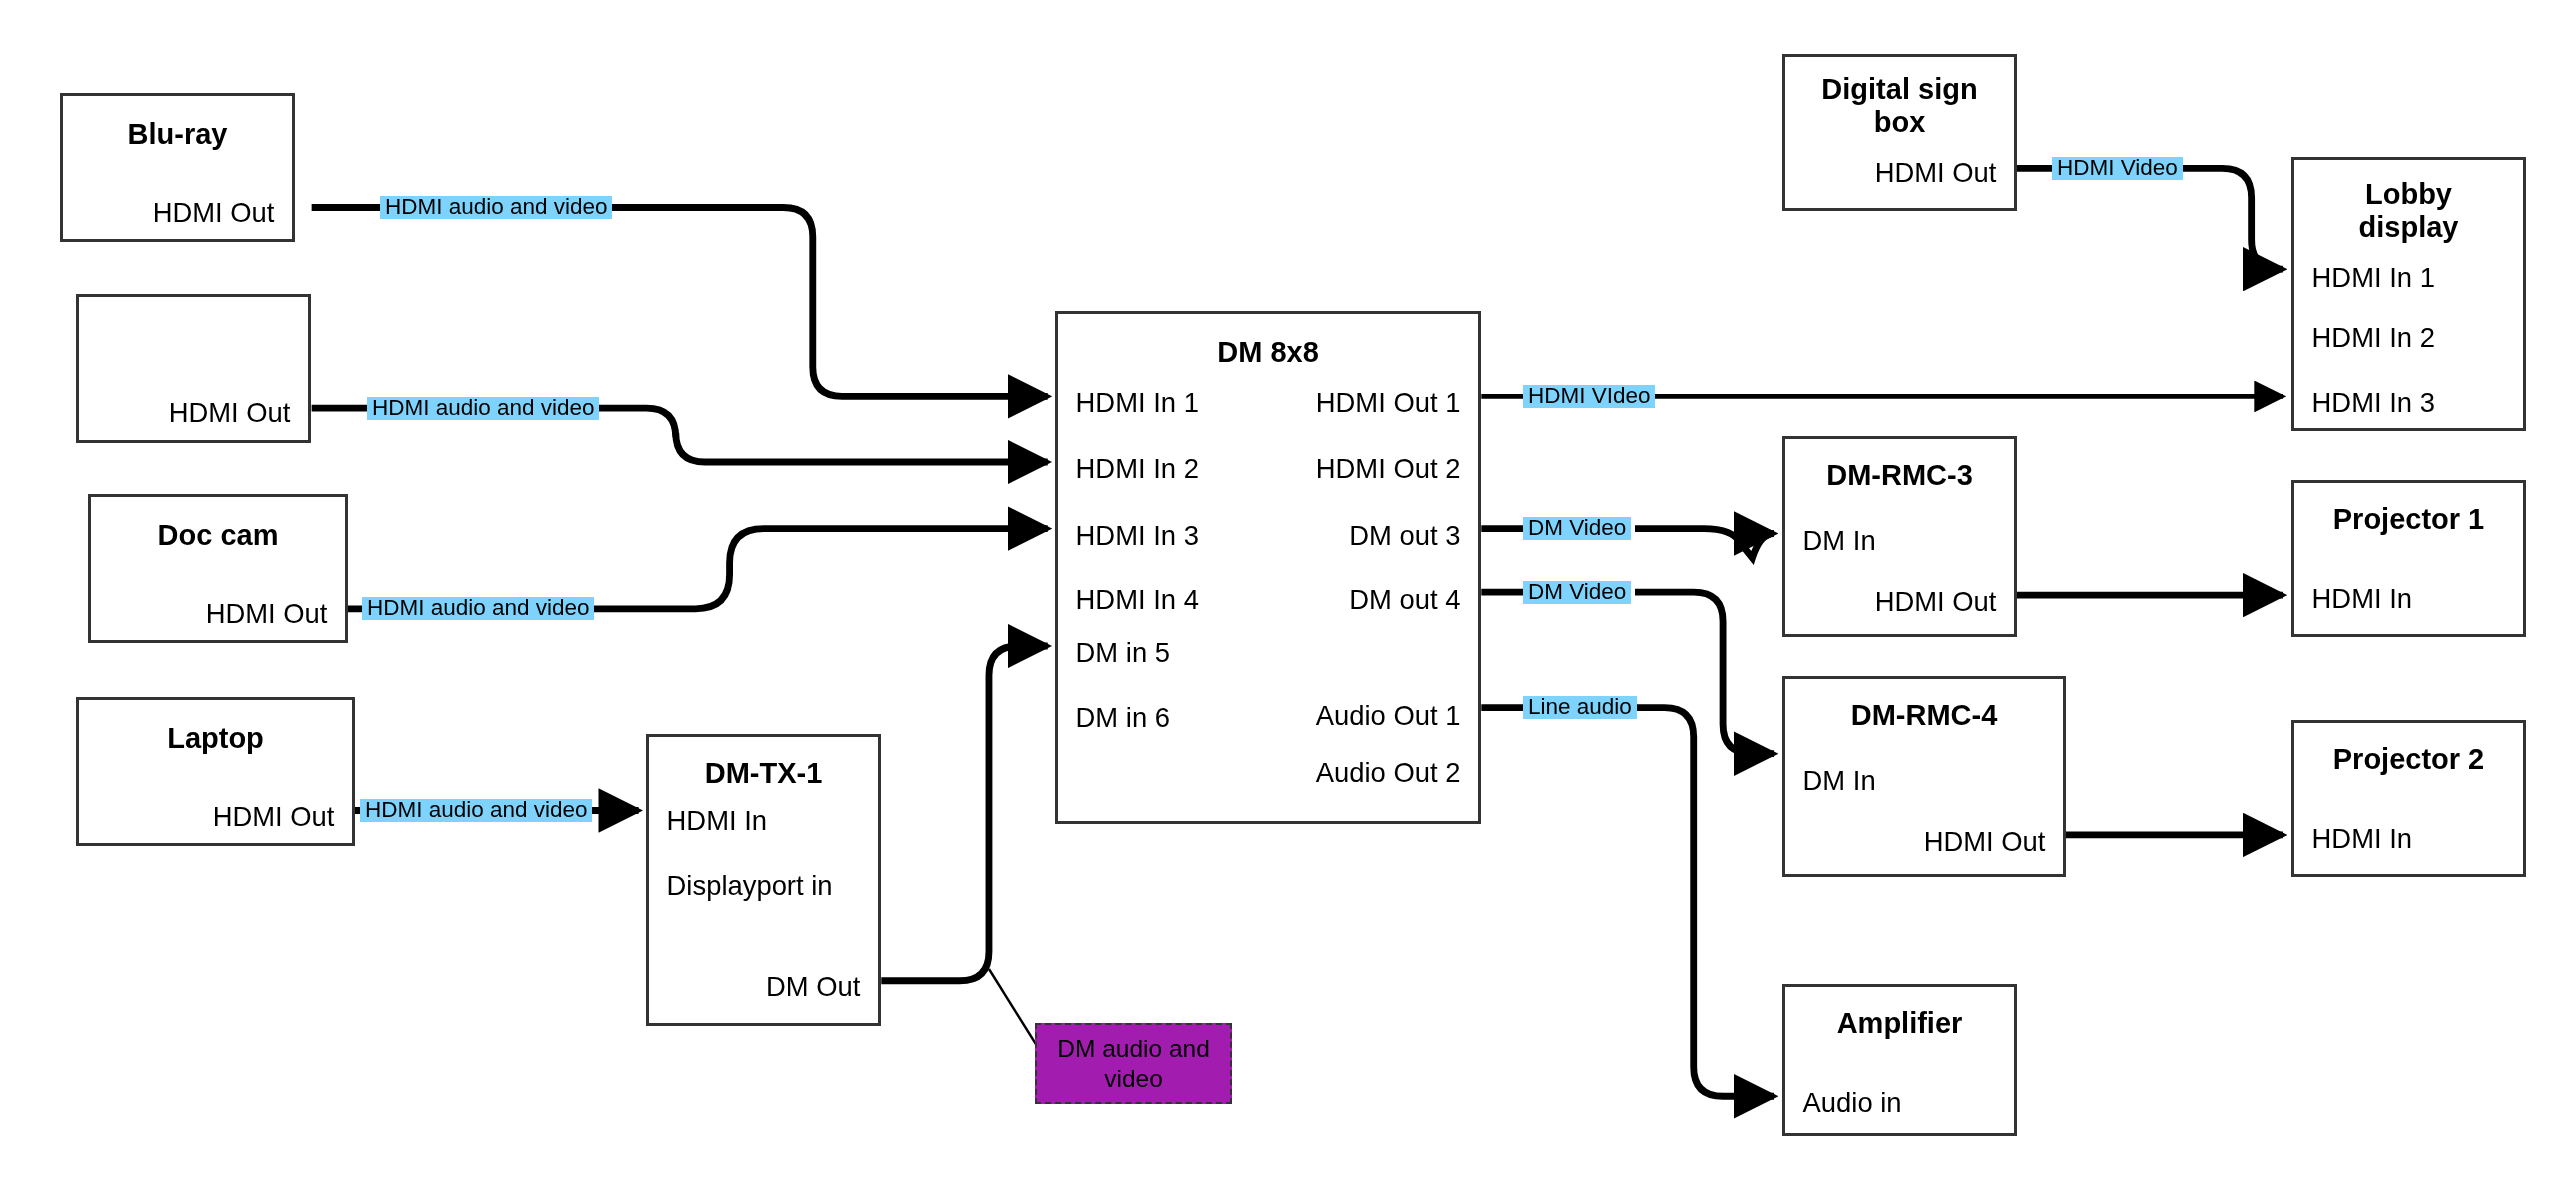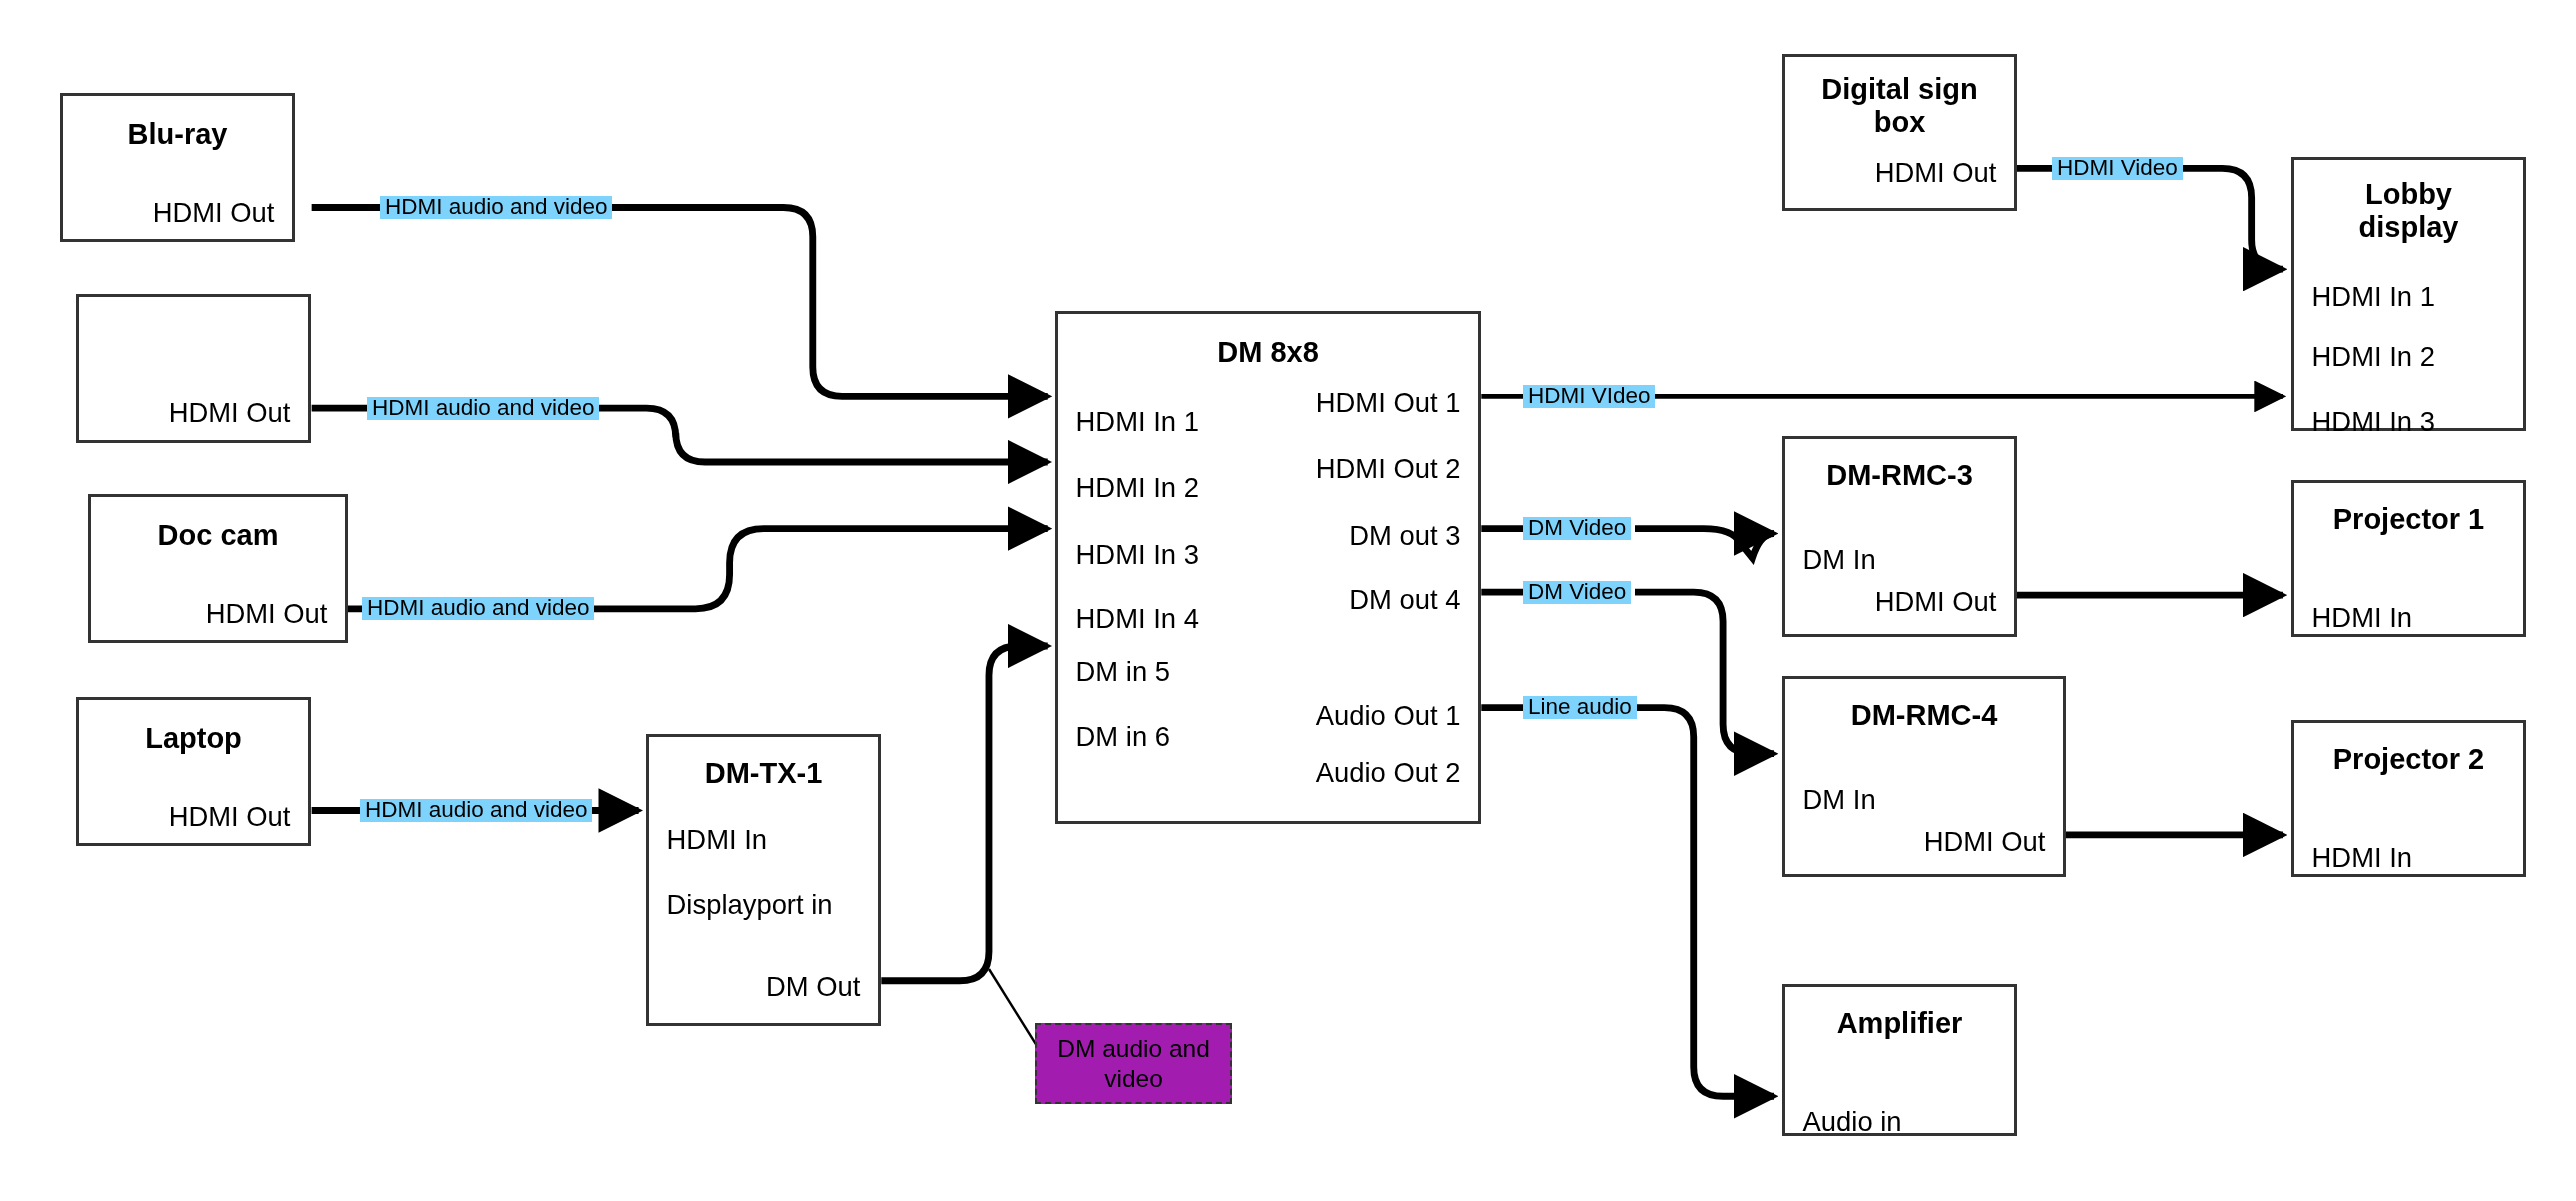--- a/index.html
+++ b/index.html
@@ -41,21 +41,21 @@
     color: #000000;
     line-height: 1.16;
   }
   .port {
     position: absolute;
     font-size: 27.4px;
     color: #000000;
     white-space: nowrap;
     line-height: 1;
   }
-  .port.left  { left: 17.6px;  text-align: left; margin-top: 19px; }
+  .port.left  { left: 17.6px;  text-align: left; }
   .port.right { right: 17.6px; text-align: right; }
   .edge-label {
     position: absolute;
     font-size: 22.5px;
     color: #000000;
     white-space: nowrap;
     background: #7dd3fc;
     padding: 0 4.9px;
     line-height: 1;
   }
@@ -120,21 +120,21 @@
 
   <div class="node" style="left:76px; top:294px; width:235px; height:149px;">
     <div class="port right" style="top:102px;">HDMI Out</div>
   </div>
 
   <div class="node" style="left:76px; top:494px; width:260px; height:149px;margin-left:12px;">
     <div class="node-title" style="top:21.5px;">Doc cam</div>
     <div class="port right" style="top:103px;">HDMI Out</div>
   </div>
 
-  <div class="node" style="left:76px; top:697px; width:235px; height:149px;">
+  <div class="node" style="left:76px; top:697px; width:279px; height:149px;">
     <div class="node-title" style="top:21.5px;">Laptop</div>
     <div class="port right" style="top:103px;">HDMI Out</div>
   </div>
 
   <div class="node" style="left:646px; top:734px; width:235px; height:292px;">
     <div class="node-title" style="top:19.6px;">DM-TX-1</div>
     <div class="port left" style="top:70px;">HDMI In</div>
     <div class="port left" style="top:135px;">Displayport in</div>
     <div class="port right" style="top:236px;">DM Out</div>
   </div>

